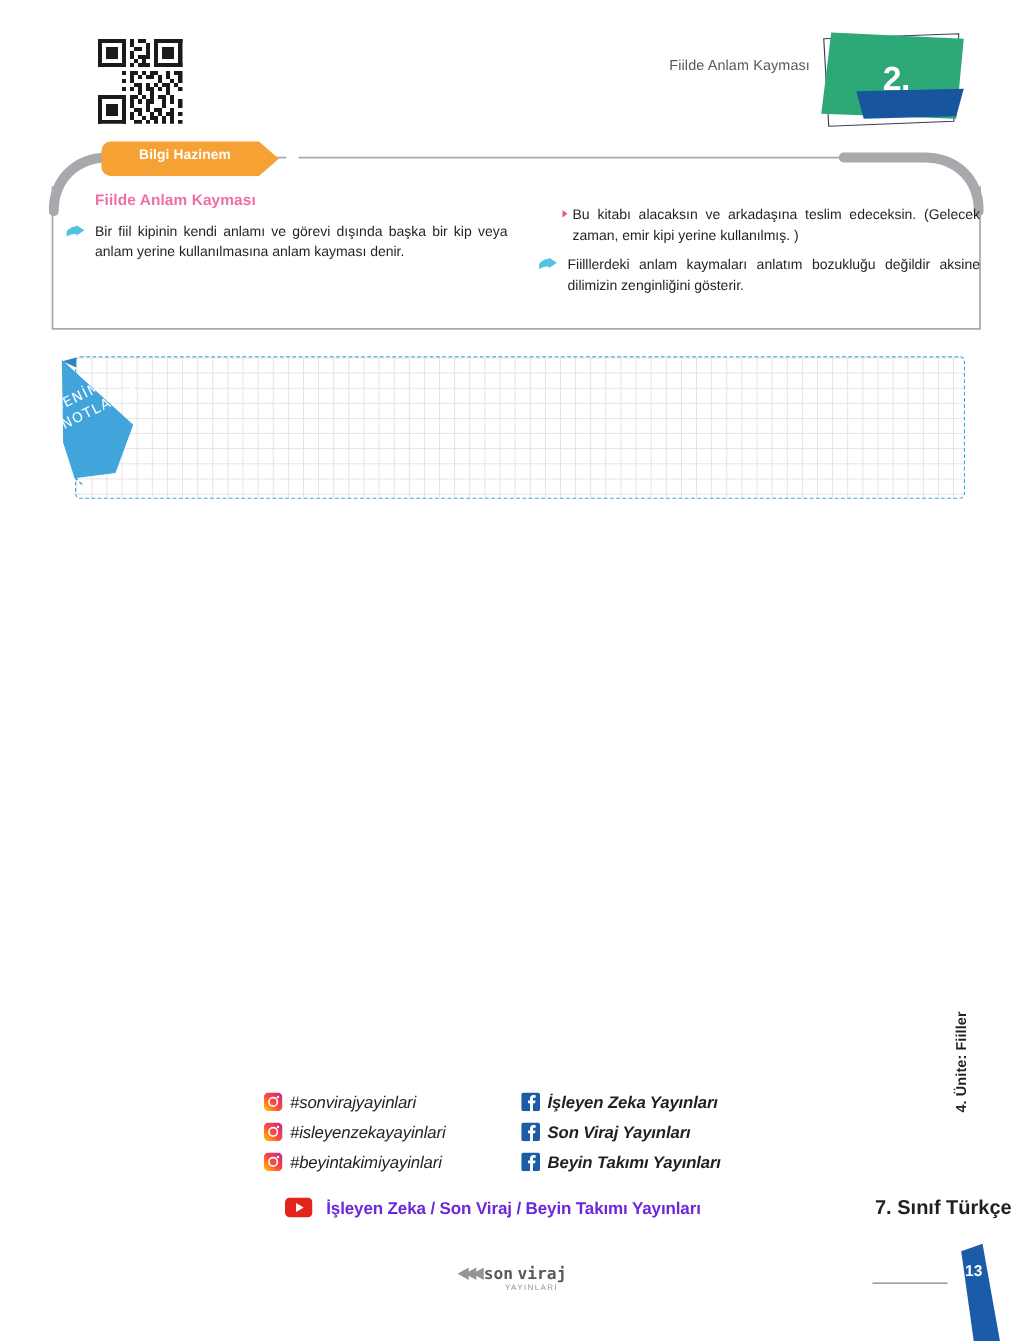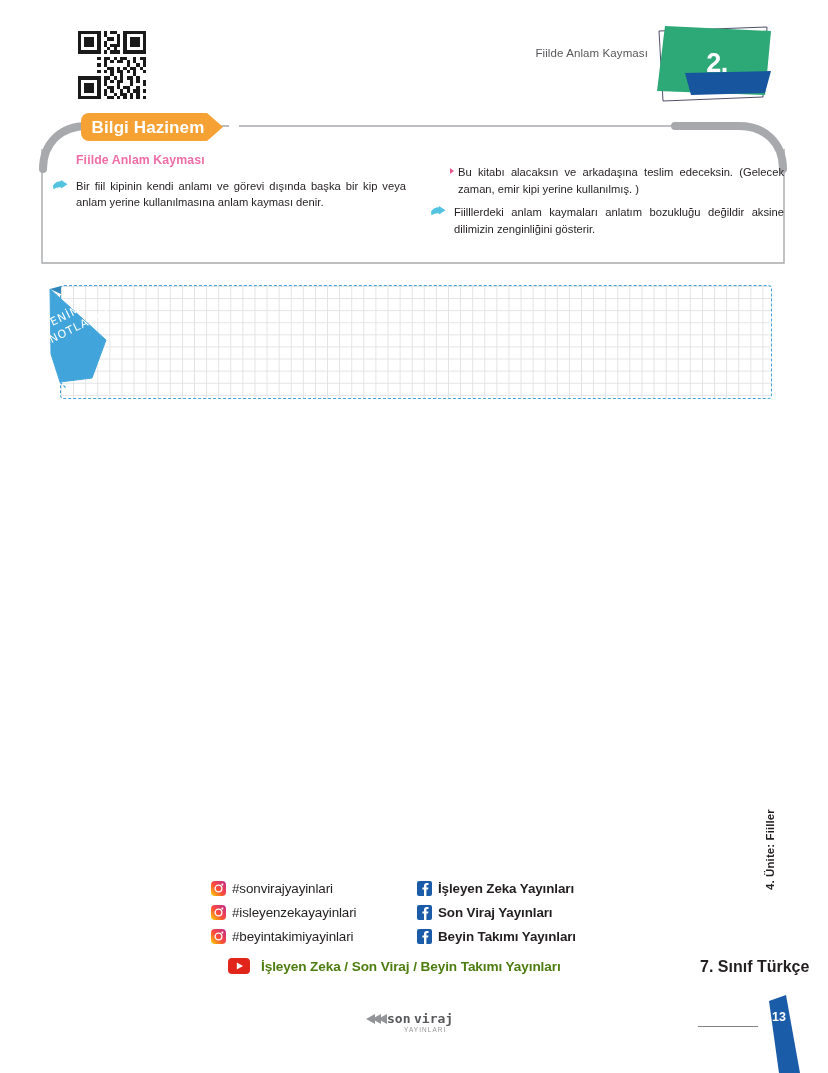--- a/index.html
+++ b/index.html
@@ -87,21 +87,21 @@
     top: 113px;
     width: 143px;
     height: 28px;
   }
   #section-tab svg { display:block; }
   #section-tab .tab-label {
     position: absolute;
     left: 0; top: 5px;
     width: 134px;
     text-align: center;
-    font-size: 17px;
+    font-size: 11px;
     font-weight: bold;
     color: #ffffff;
     letter-spacing: .1px;
   }
 
   
   .col {
     position: absolute;
     font-size: 11.2px;
     line-height: 16.5px;
@@ -203,23 +203,24 @@
     top: 874px;
     width: 420px;
     height: 80px;
   }
   .social-col { position: absolute; top: 0; }
   #instagram-col { left: 6px; }
   #facebook-col  { left: 212px; }
 
   .social-row {
     display: flex;
-    align-items: flex-end;
+    align-items: flex-start;
     height: 22px;
     margin-bottom: 2px;
+    font-style: italic;
   }
   .social-row .sicon {
     width: 15px; height: 15px;
     margin-right: 6px;
     flex: 0 0 auto;
   }
   .social-row .sicon svg { display:block; }
   .social-row .slabel {
     font-size: 13.4px;
     color: #231f20;
@@ -236,21 +237,21 @@
     align-items: center;
   }
   #youtube-row .yicon {
     width: 22px; height: 16px;
     margin-right: 11px;
   }
   #youtube-row .yicon svg { display:block; }
   #youtube-row .ylabel {
     font-size: 13.6px;
     font-weight: 600;
-    color: #4d7c0f;
+    color: #6d28d9;
     white-space: nowrap;
     letter-spacing: -.1px;
   }
 
   
   #publisher-logo {
     position: absolute;
     left: 366px;
     top: 1008px;
     width: 92px;

